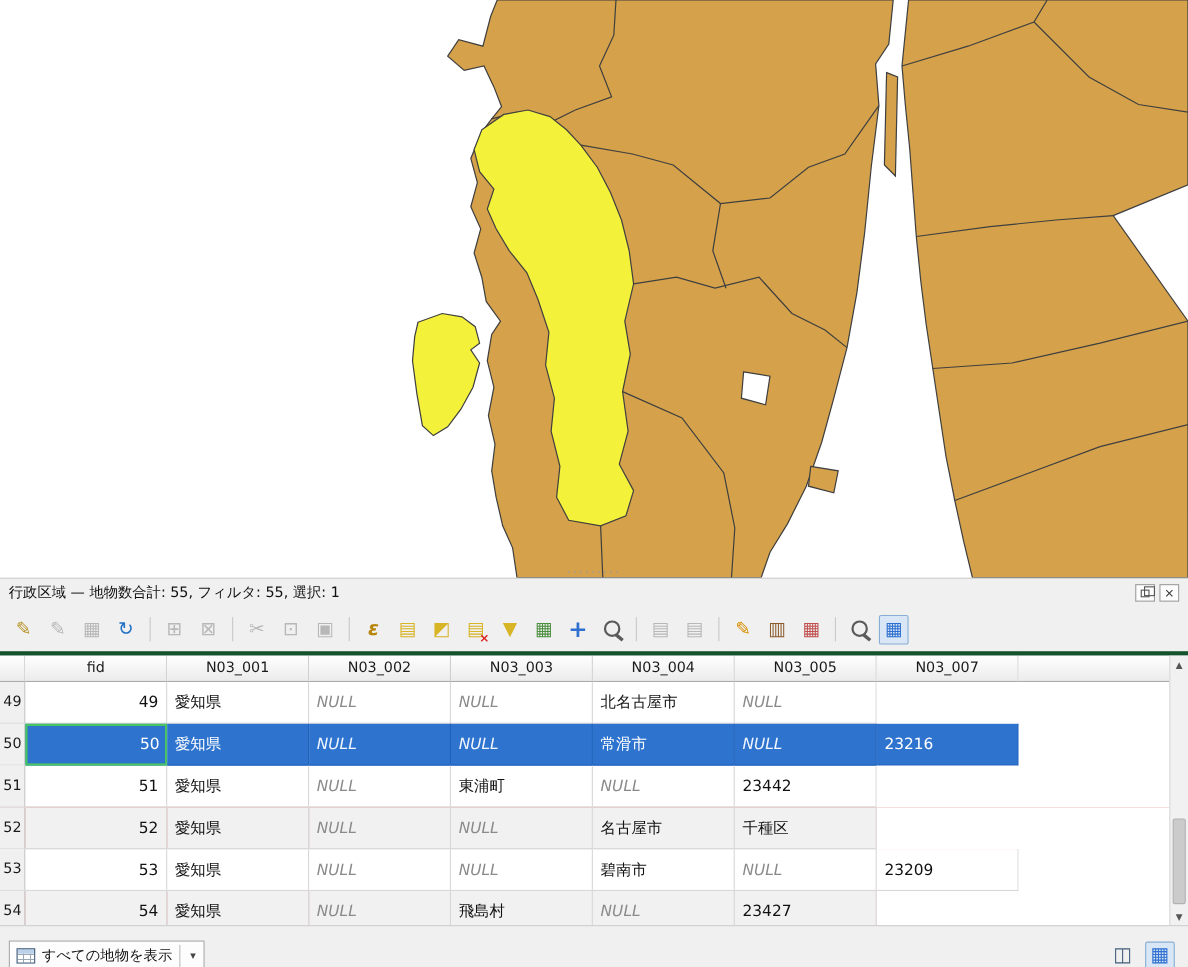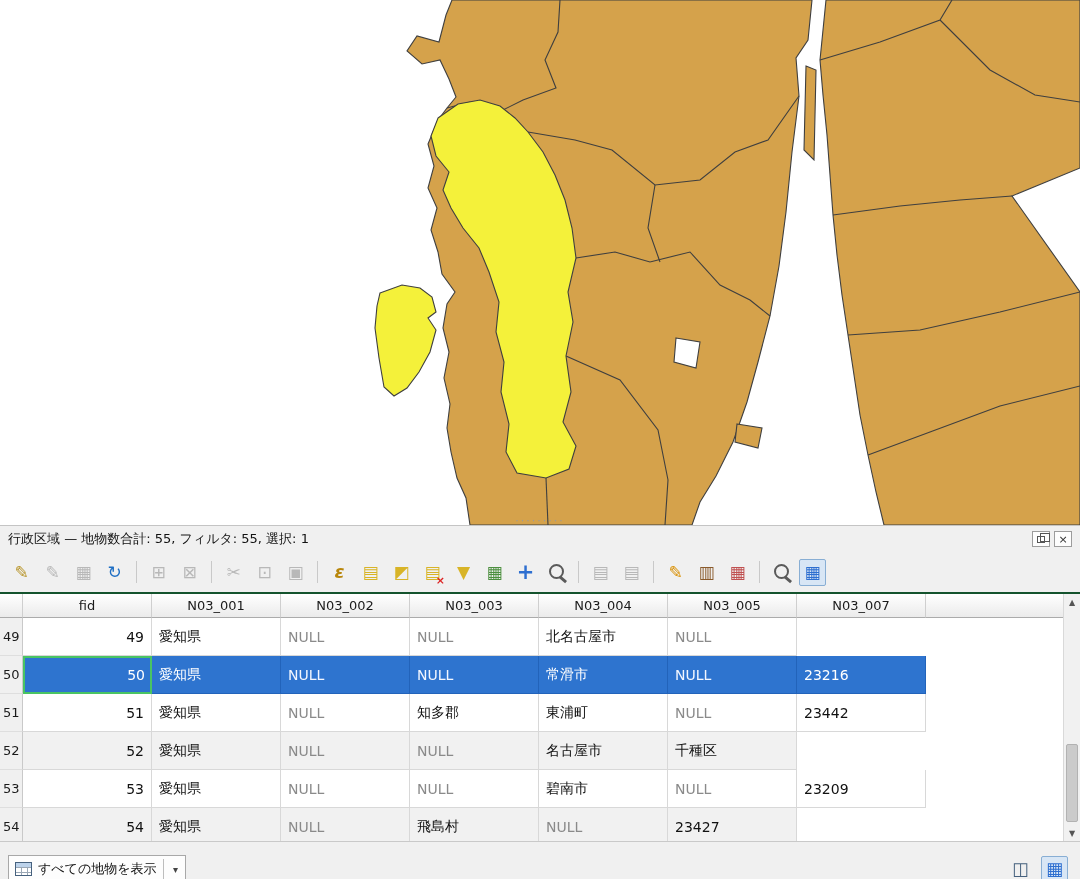--- a/index.html
+++ b/index.html
@@ -41,38 +41,38 @@
     font-weight:bold;color:#d22;line-height:1}
   .tb-sep{width:1px;height:22px;background:#c9c9c9;margin:0 4px}
   .tb-icon.eps{font-weight:bold;font-style:italic;font-size:18px}
   .tb-icon.plus{font-weight:bold;font-size:21px}
   .tb-icon.mag::before{content:"";width:11px;height:11px;border:2px solid #5a5a5a;
     border-radius:50%;position:absolute;top:5px;left:6px}
   .tb-icon.mag::after{content:"";width:8px;height:3px;background:#5a5a5a;position:absolute;
     bottom:5px;right:3px;transform:rotate(40deg)}
 
   
-  .table-wrap{height:249px;position:relative;background:#fff;border-top:2px solid #14532d;overflow:hidden}
+  .table-wrap{height:249px;position:relative;background:#fff;border-top:4px solid #14532d;overflow:hidden}
   .hdr-row{display:flex;height:24px}
   .hcell{width:129px;background:linear-gradient(#ffffff,#ebebeb);border-right:1px solid #cfcfcf;
     border-bottom:1px solid #ababab;display:flex;align-items:center;justify-content:center;
     font-size:13px;color:#1a1a1a;cursor:pointer}
   .hcell.gutter-h{width:23px}
   .hfill{flex:1;background:linear-gradient(#ffffff,#ebebeb);border-bottom:1px solid #ababab}
   .rows{position:absolute;top:24px;left:0;right:0;bottom:0;overflow:hidden}
   .row{display:flex;height:38px;background:#fff}
   .row.alt{background:#b91c1c}
   .gutter{width:23px;background:var(--panelbg);border-right:1px solid #c9c9c9;
     border-bottom:1px solid #dedede;font-size:13px;display:flex;align-items:center;
     padding-left:3px;color:#1a1a1a}
   .cell{width:129px;border-right:1px solid #d8d8d8;border-bottom:1px solid #d8d8d8;
     display:flex;align-items:center;padding:0 7px;font-size:14px;overflow:hidden;white-space:nowrap}
   .row.alt .cell{background:#f1f1f1}
   .cell.num{justify-content:flex-end}
-  .cell.null{color:#8a8a8a}
+  .cell.null{font-style:italic;color:#8a8a8a}
   .row.selected .cell{background:var(--selblue);color:#fff;border-right-color:#2263ba;border-bottom-color:#2263ba}
   .row.selected .cell.null{color:#f2f6ff}
   .row.selected .cell.focus{border:2px solid #49c463;padding:0 5px}
   .rfill{flex:1;background:#fff}
 
   
   .vscroll{position:absolute;top:0;right:0;bottom:0;width:17px;background:#f1f1f1;
     border-left:1px solid #d9d9d9}
   .vscroll .arr{position:absolute;left:0;right:0;height:16px;display:flex;align-items:center;
     justify-content:center;font-size:8px;color:#555;cursor:pointer}
@@ -210,21 +210,20 @@
             <div class="cell">常滑市</div>
             <div class="cell null">NULL</div>
             <div class="cell">23216</div>
             <div class="rfill"></div>
           </div>
           <div class="row">
             <div class="gutter">51</div>
             <div class="cell num">51</div>
             <div class="cell">愛知県</div>
             <div class="cell null">NULL</div>
-            <div class="cell">知多郡</div>
             <div class="cell">東浦町</div>
             <div class="cell null">NULL</div>
             <div class="cell">23442</div>
             <div class="rfill"></div>
           </div>
           <div class="row alt">
             <div class="gutter">52</div>
             <div class="cell num">52</div>
             <div class="cell">愛知県</div>
             <div class="cell null">NULL</div>

